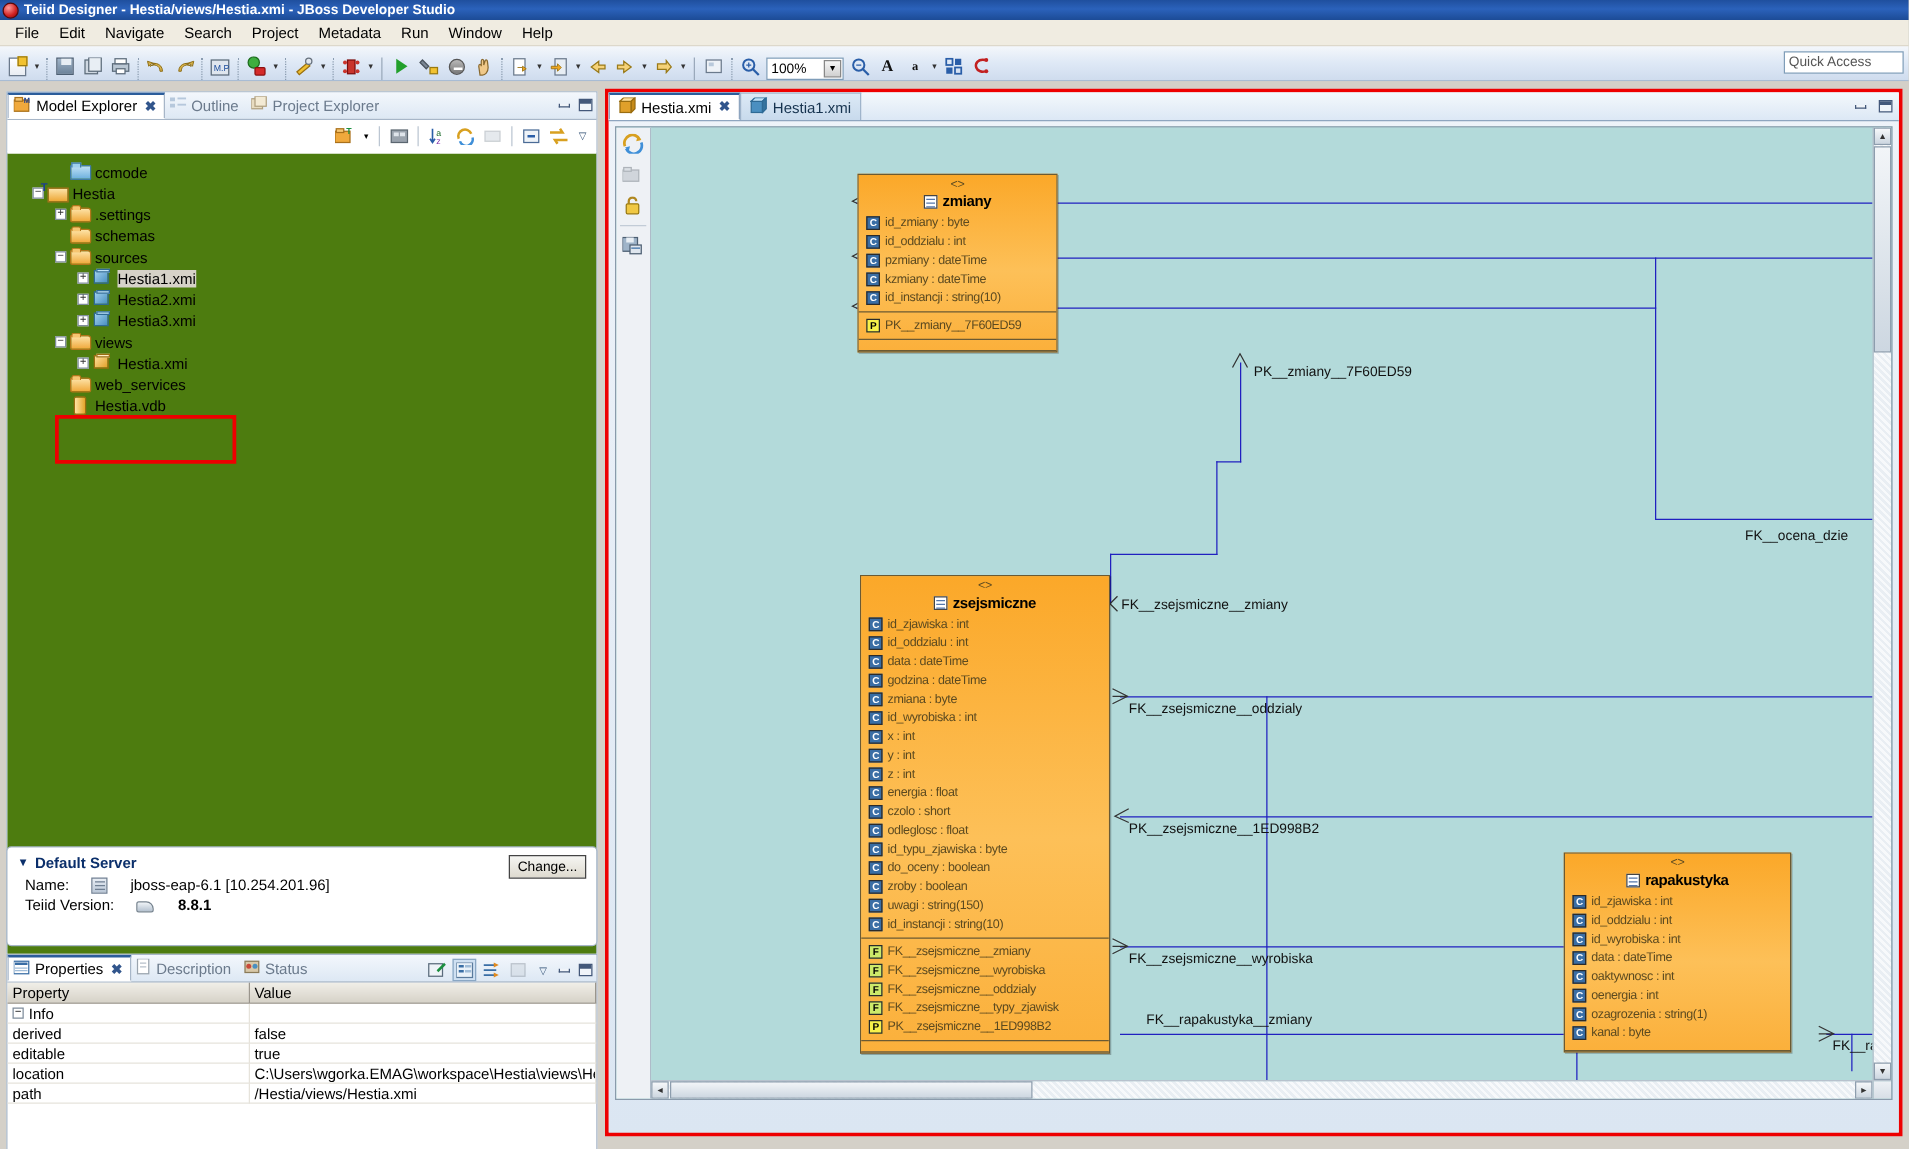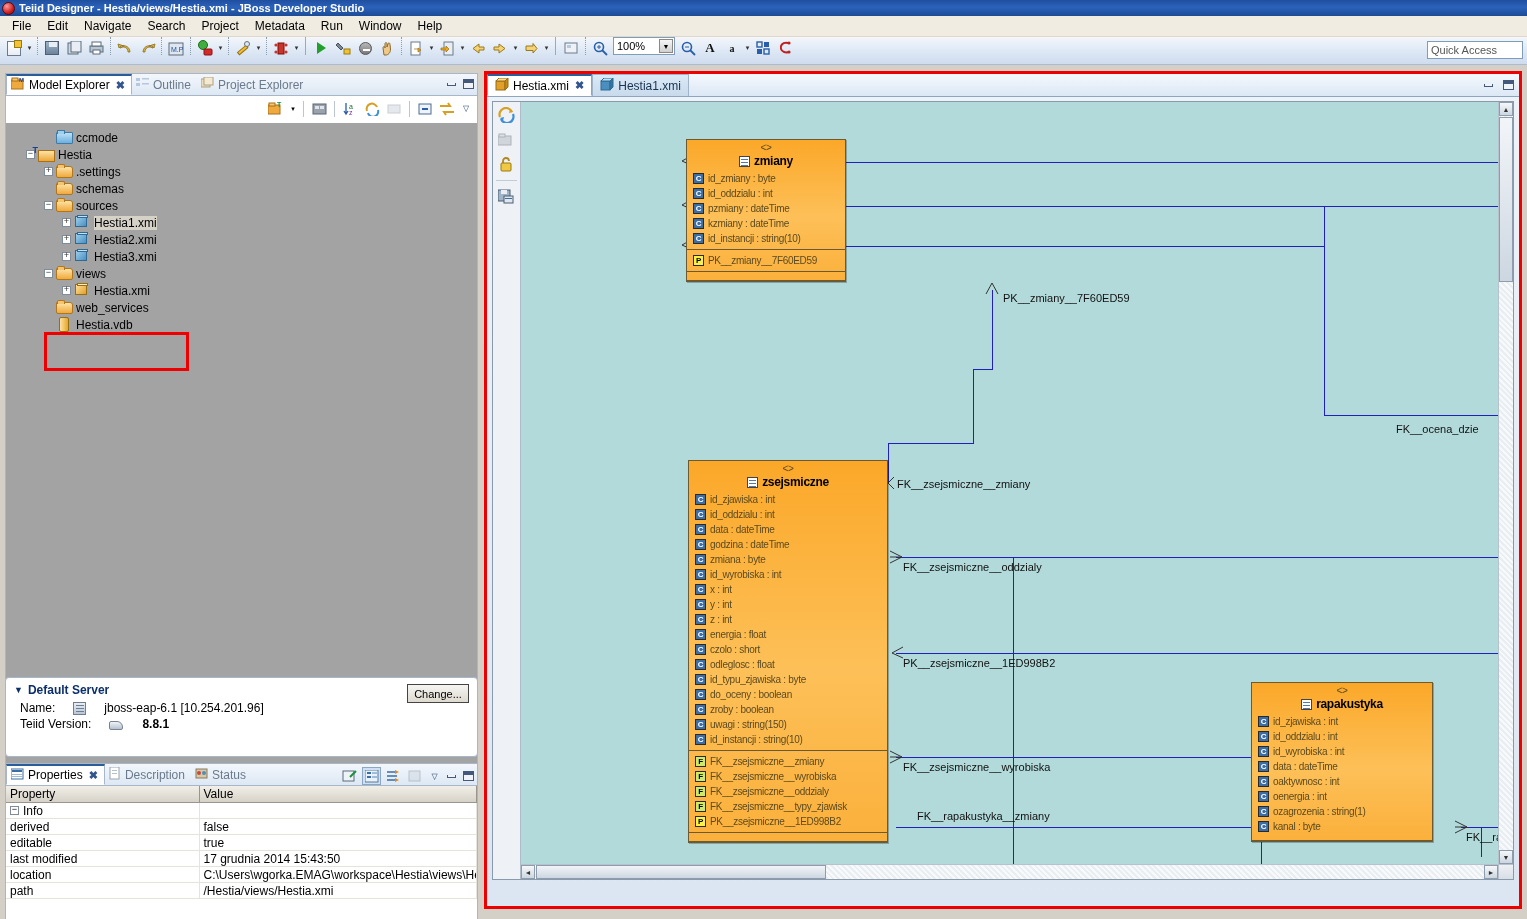--- a/index.html
+++ b/index.html
@@ -45,21 +45,21 @@
     font-size: 12px;
     color: #000;
     cursor: default;
   }
 
   
   #toolbar {
     height: 28px;
     background: linear-gradient(to bottom,#f4f7fb 0%,#dfe9f6 48%,#cfdcee 100%);
     border-bottom: 1px solid #a8bcd4;
-    display: flex; align-items: flex-start;
+    display: flex; align-items: flex-end;
     padding: 0 3px;
     position: relative;
   }
   .tb-btn {
     width: 22px; height: 22px;
     display: flex; align-items: center; justify-content: center;
     position: relative;
   }
   .tb-arrow {
     width: 9px; height: 22px;
@@ -166,21 +166,21 @@
     padding-right: 4px;
     gap: 2px;
     border-bottom: 1px solid #fff;
   }
   .me-toolbar .ic { width: 20px; height: 20px; display:flex;align-items:center;justify-content:center;}
   .me-toolbar .vsep { width:1px;height:16px;border-left:1px solid #bcc6d2;margin:0 3px;}
 
   
   #tree {
     position: absolute; left: 0; top: 49px; right: 0; bottom: 0;
-    background: #a3a3a3;
+    background: #4d7c0f;
     padding: 6px 0 0 0;
     overflow: hidden;
   }
   .trow {
     height: 17px;
     display: flex; align-items: center;
     font-size: 12px;
     white-space: nowrap;
     position: relative;
   }
@@ -949,24 +949,20 @@
             </tr>
             <tr>
               <td class="k pind">derived</td>
               <td>false</td>
             </tr>
             <tr>
               <td class="k pind">editable</td>
               <td>true</td>
             </tr>
             <tr>
-              <td class="k pind">last modified</td>
-              <td>17 grudnia 2014 15:43:50</td>
-            </tr>
-            <tr>
               <td class="k pind">location</td>
               <td>C:\Users\wgorka.EMAG\workspace\Hestia\views\He...</td>
             </tr>
             <tr>
               <td class="k pind">path</td>
               <td>/Hestia/views/Hestia.xmi</td>
             </tr>
           </tbody>
       </table>
     </div>

